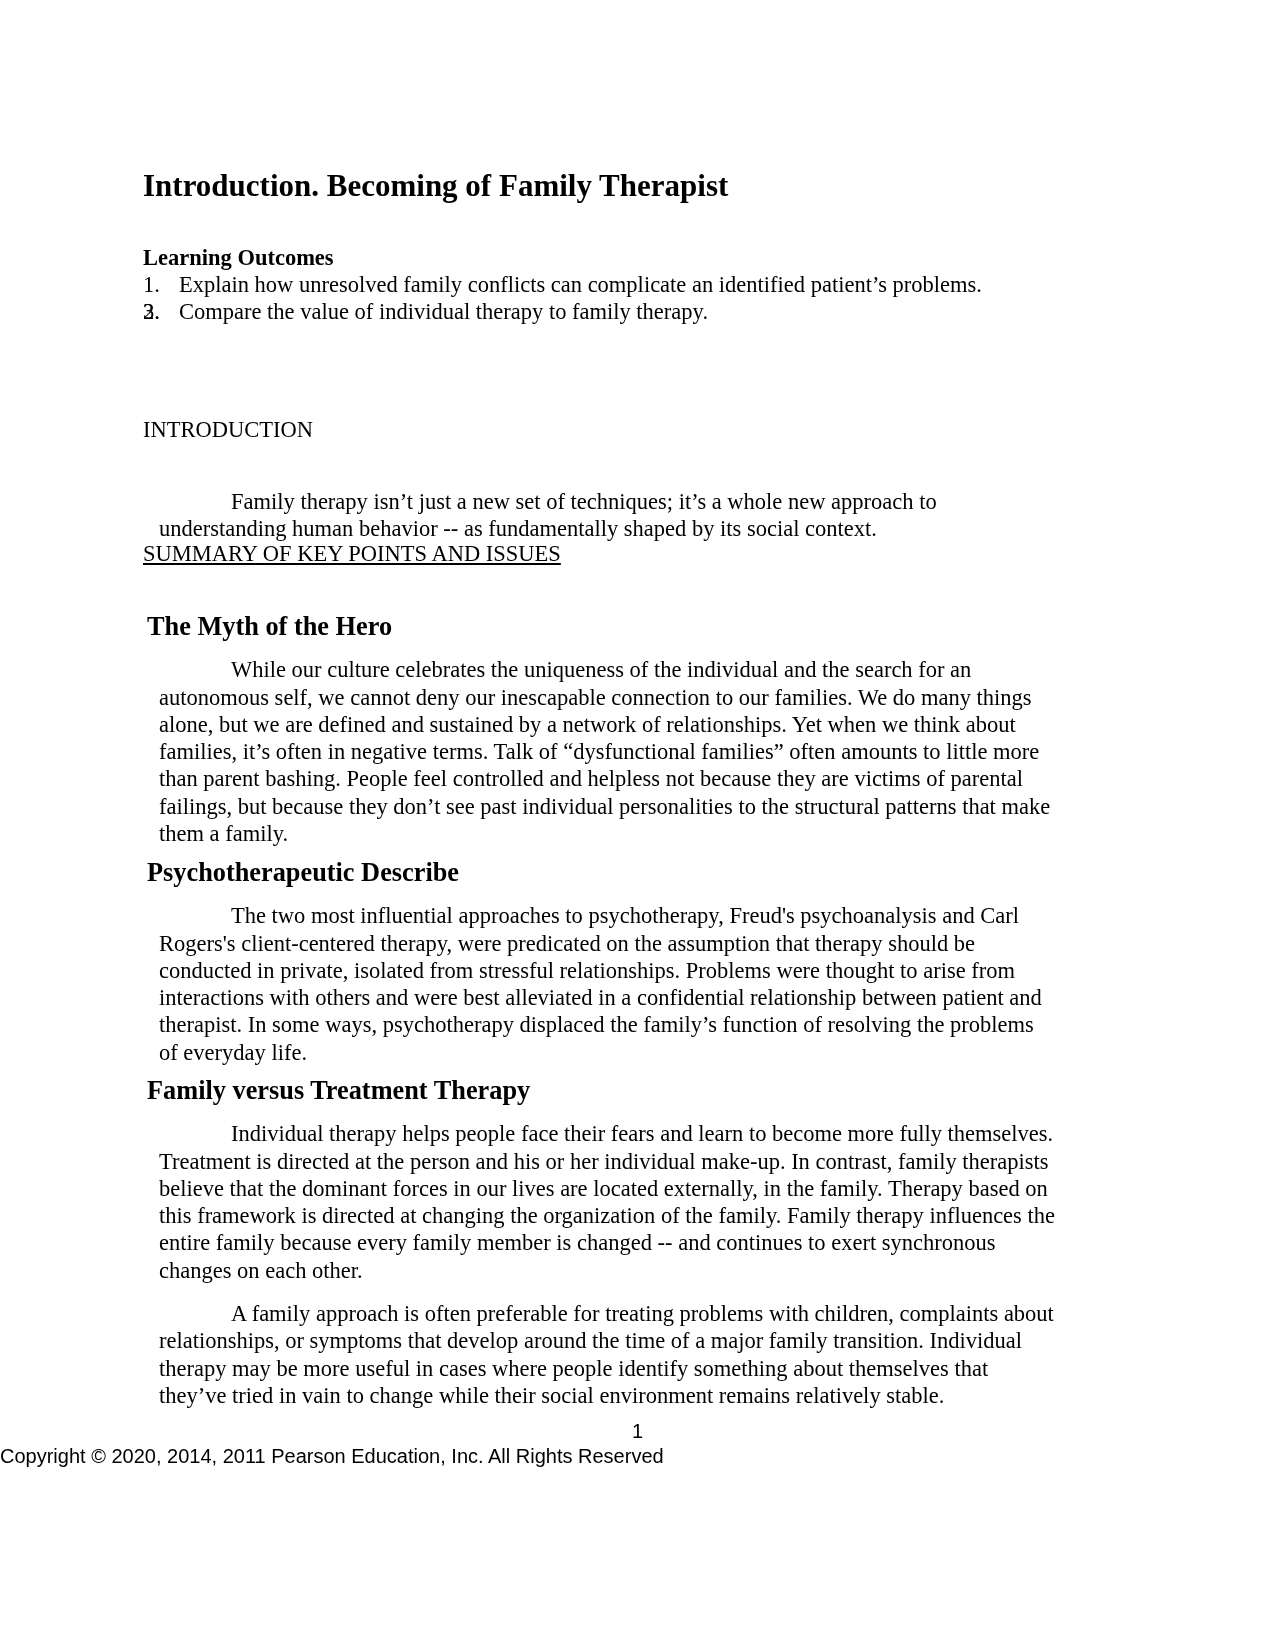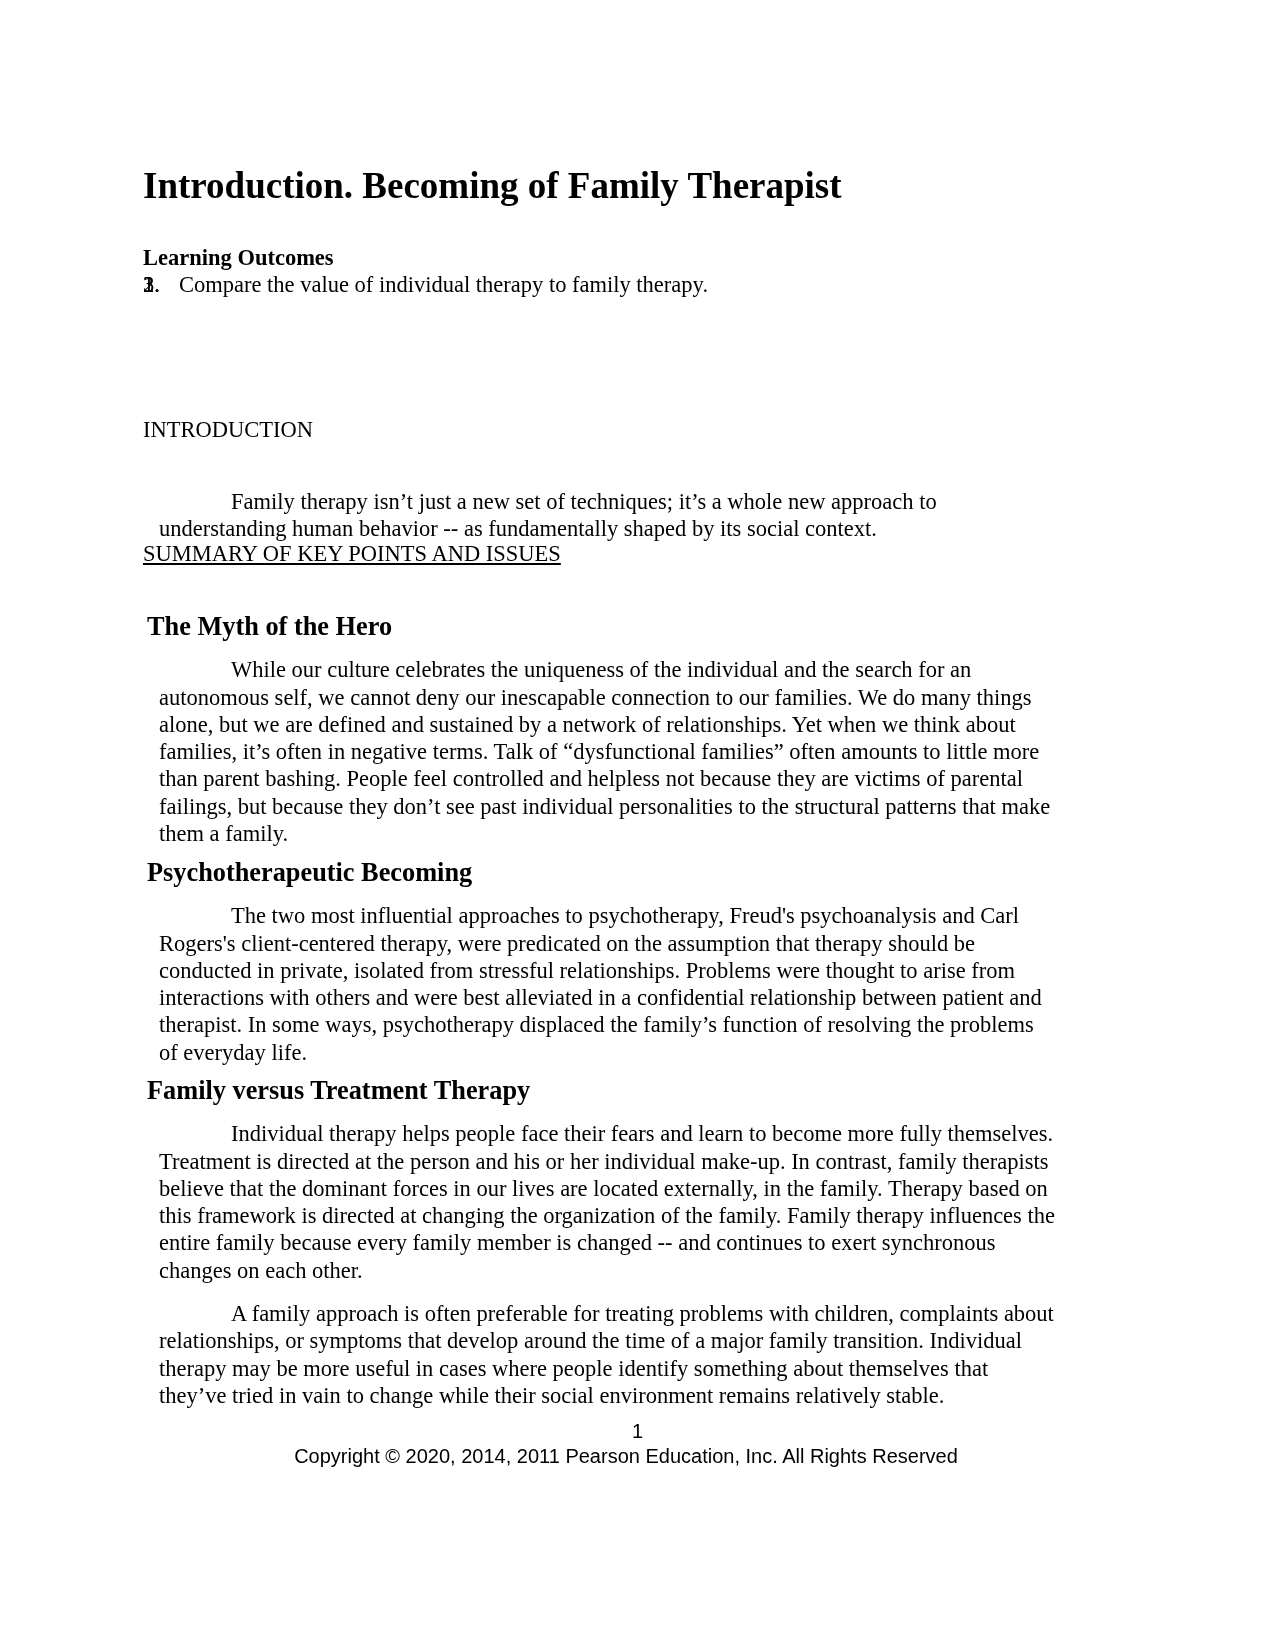--- a/index.html
+++ b/index.html
@@ -1,56 +1,56 @@
 <!DOCTYPE html>
 <html><head>
 <meta charset="utf-8">
 <style>
   html, body { margin: 0; padding: 0; background: #ffffff; }
   body { width: 1275px; height: 1650px; position: relative; overflow: hidden; }
   .page { position: absolute; left: 143px; top: 0; width: 930px; color: #000; font-family: "Liberation Serif", serif; font-size: 22.5px; line-height: 27.3px; }
-  .title { position: absolute; top: 172px; left: 0; font-size: 37px; font-weight: bold; white-space: nowrap; }
+  .title { position: absolute; top: 172px; left: 0; font-size: 31px; font-weight: bold; white-space: nowrap; }
   .lo-head { position: absolute; top: 244px; left: 0; font-weight: bold; white-space: nowrap; }
   .lo-list { position: absolute; top: 271px; left: 0; margin: 0; padding: 0; list-style: none; width: 930px; }
   .lo-list li { position: relative; padding-left: 36px; }
   .lo-list li .num { position: absolute; left: 0; top: 0; }
   .center { position: absolute; left: 0; width: 930px; text-align: left; white-space: nowrap; }
   .para { position: absolute; left: 0; width: 930px; }
   .para p { margin: 16px; text-indent: 72px; }
   .sec-head { font-weight: bold; margin: 4px; }
   .footer-num { position: absolute; top: 1420px; left: 0; width: 1275px; text-align: center; font-family: "Liberation Sans", sans-serif; font-size: 20px; }
-  .footer-copy { position: absolute; top: 1445px; left: 0; width: 1212px; text-align: center; font-family: "Liberation Sans", sans-serif; font-size: 20px; margin-left: 20px; }
+  .footer-copy { position: absolute; top: 1445px; left: 0; width: 1212px; font-family: "Liberation Sans", sans-serif; font-size: 20px; }
 </style>
 </head>
 <body>
 
 <div class="page">
   <div class="title">Introduction.  Becoming of Family Therapist</div>
 
   <div class="lo-head">Learning Outcomes</div>
   <ol class="lo-list">
-    <li><span class="num">1.</span></li>
+    <li><span class="num">1.</span><span>Explain how unresolved family conflicts can complicate an identified patient’s problems.</span></li>
     <li><span class="num">2.</span></li>
     <li><span class="num">3.</span><span>Compare the value of individual therapy to family therapy.</span></li>
   </ol>
 
   <div class="center" style="top:416px;">INTRODUCTION</div>
   <div class="para" style="top:472px;">
     <p>Family therapy isn’t just a new set of techniques; it’s a whole new approach to understanding human behavior -- as fundamentally shaped by its social context.</p>
   </div>
 
   <div class="center" style="top:540px;text-decoration:underline;">SUMMARY OF KEY POINTS AND ISSUES</div>
 
   <div class="para" style="top:609px;">
     <h3 class="sec-head">The Myth of the Hero</h3>
     <p>While our culture celebrates the uniqueness of the individual and the search for an autonomous self, we cannot deny our inescapable connection to our families.  We do many things alone, but we are defined and sustained by a network of relationships.  Yet when we think about families, it’s often in negative terms.  Talk of “dysfunctional families” often amounts to little more than parent bashing.  People feel controlled and helpless not because they are victims of parental failings, but because they don’t see past individual personalities to the structural patterns that make them a family.</p>
   </div>
 
   <div class="para" style="top:855px;">
-    <h3 class="sec-head">Psychotherapeutic Becoming</h3>
+    <h3 class="sec-head">Psychotherapeutic Describe</h3>
     <p>The two most influential approaches to psychotherapy, Freud's psychoanalysis and Carl Rogers's client-centered therapy, were predicated on the assumption that therapy should be conducted in private, isolated from stressful relationships.  Problems were thought to arise from interactions with others and were best alleviated in a confidential relationship between patient and therapist.  In some ways, psychotherapy displaced the family’s function of resolving the problems of everyday life.</p>
   </div>
 
   <div class="para" style="top:1073px;">
     <h3 class="sec-head">Family versus Treatment Therapy</h3>
     <p>Individual therapy helps people face their fears and learn to become more fully themselves.  Treatment is directed at the person and his or her individual make-up.  In contrast, family therapists believe that the dominant forces in our lives are located externally, in the family.  Therapy based on this framework is directed at changing the organization of the family.  Family therapy influences the entire family because every family member is changed -- and continues to exert synchronous changes on each other.</p>
     <p>A family approach is often preferable for treating problems with children, complaints about relationships, or symptoms that develop around the time of a major family transition.  Individual therapy may be more useful in cases where people identify something about themselves that they’ve tried in vain to change while their social environment remains relatively stable.</p>
   </div>
 </div>
 

